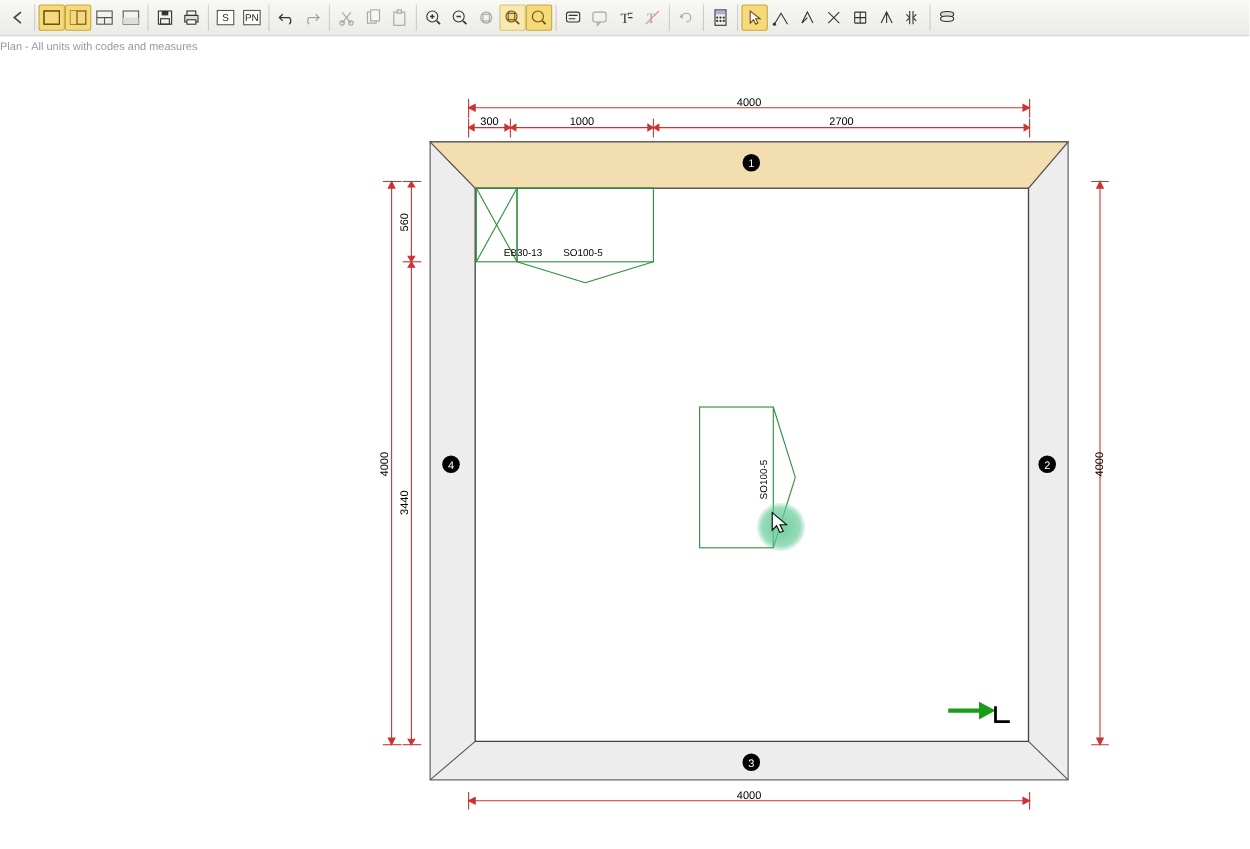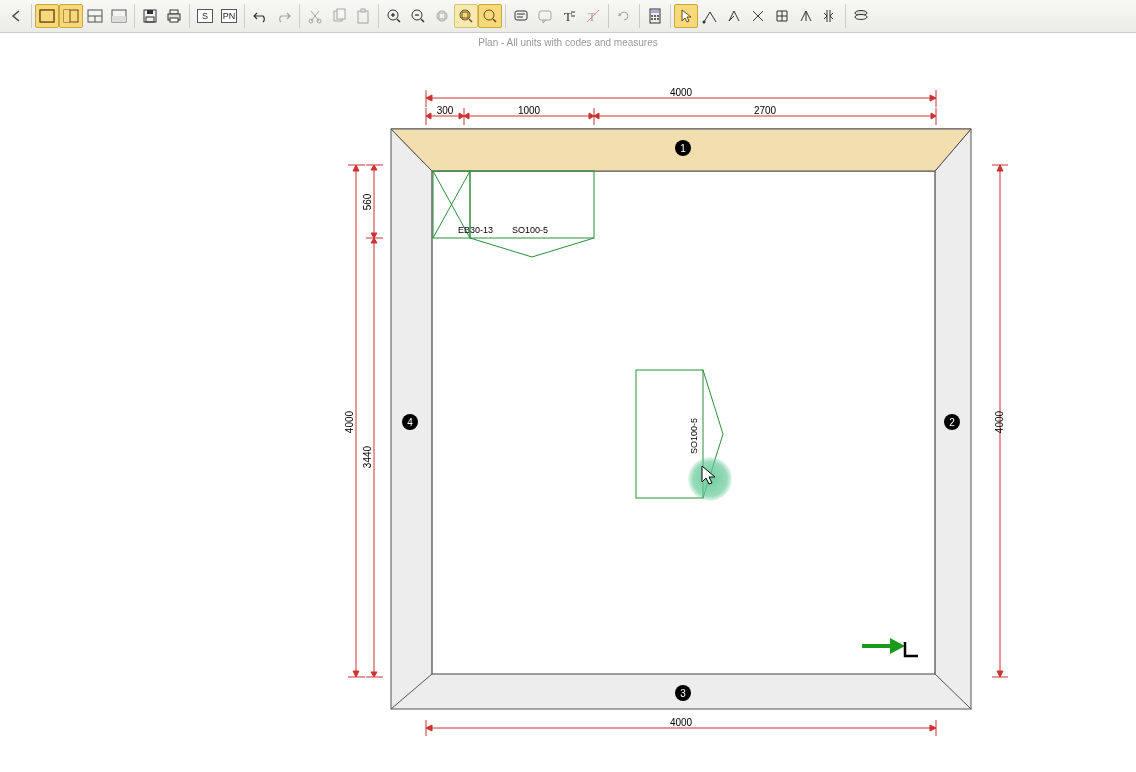--- a/index.html
+++ b/index.html
@@ -48,21 +48,20 @@
     border: 1px solid #555;
     width: 16px;
     height: 14px;
     line-height: 12px;
     text-align: center;
     color: #222;
     background: #fff;
   }
   
   .subtitle {
-    text-align: center;
     font-size: 10px;
     color: #999;
     padding: 4px 0;
   }
   
   .canvas {
     position: relative;
     width: 1136px;
     height: 720px;
   }

